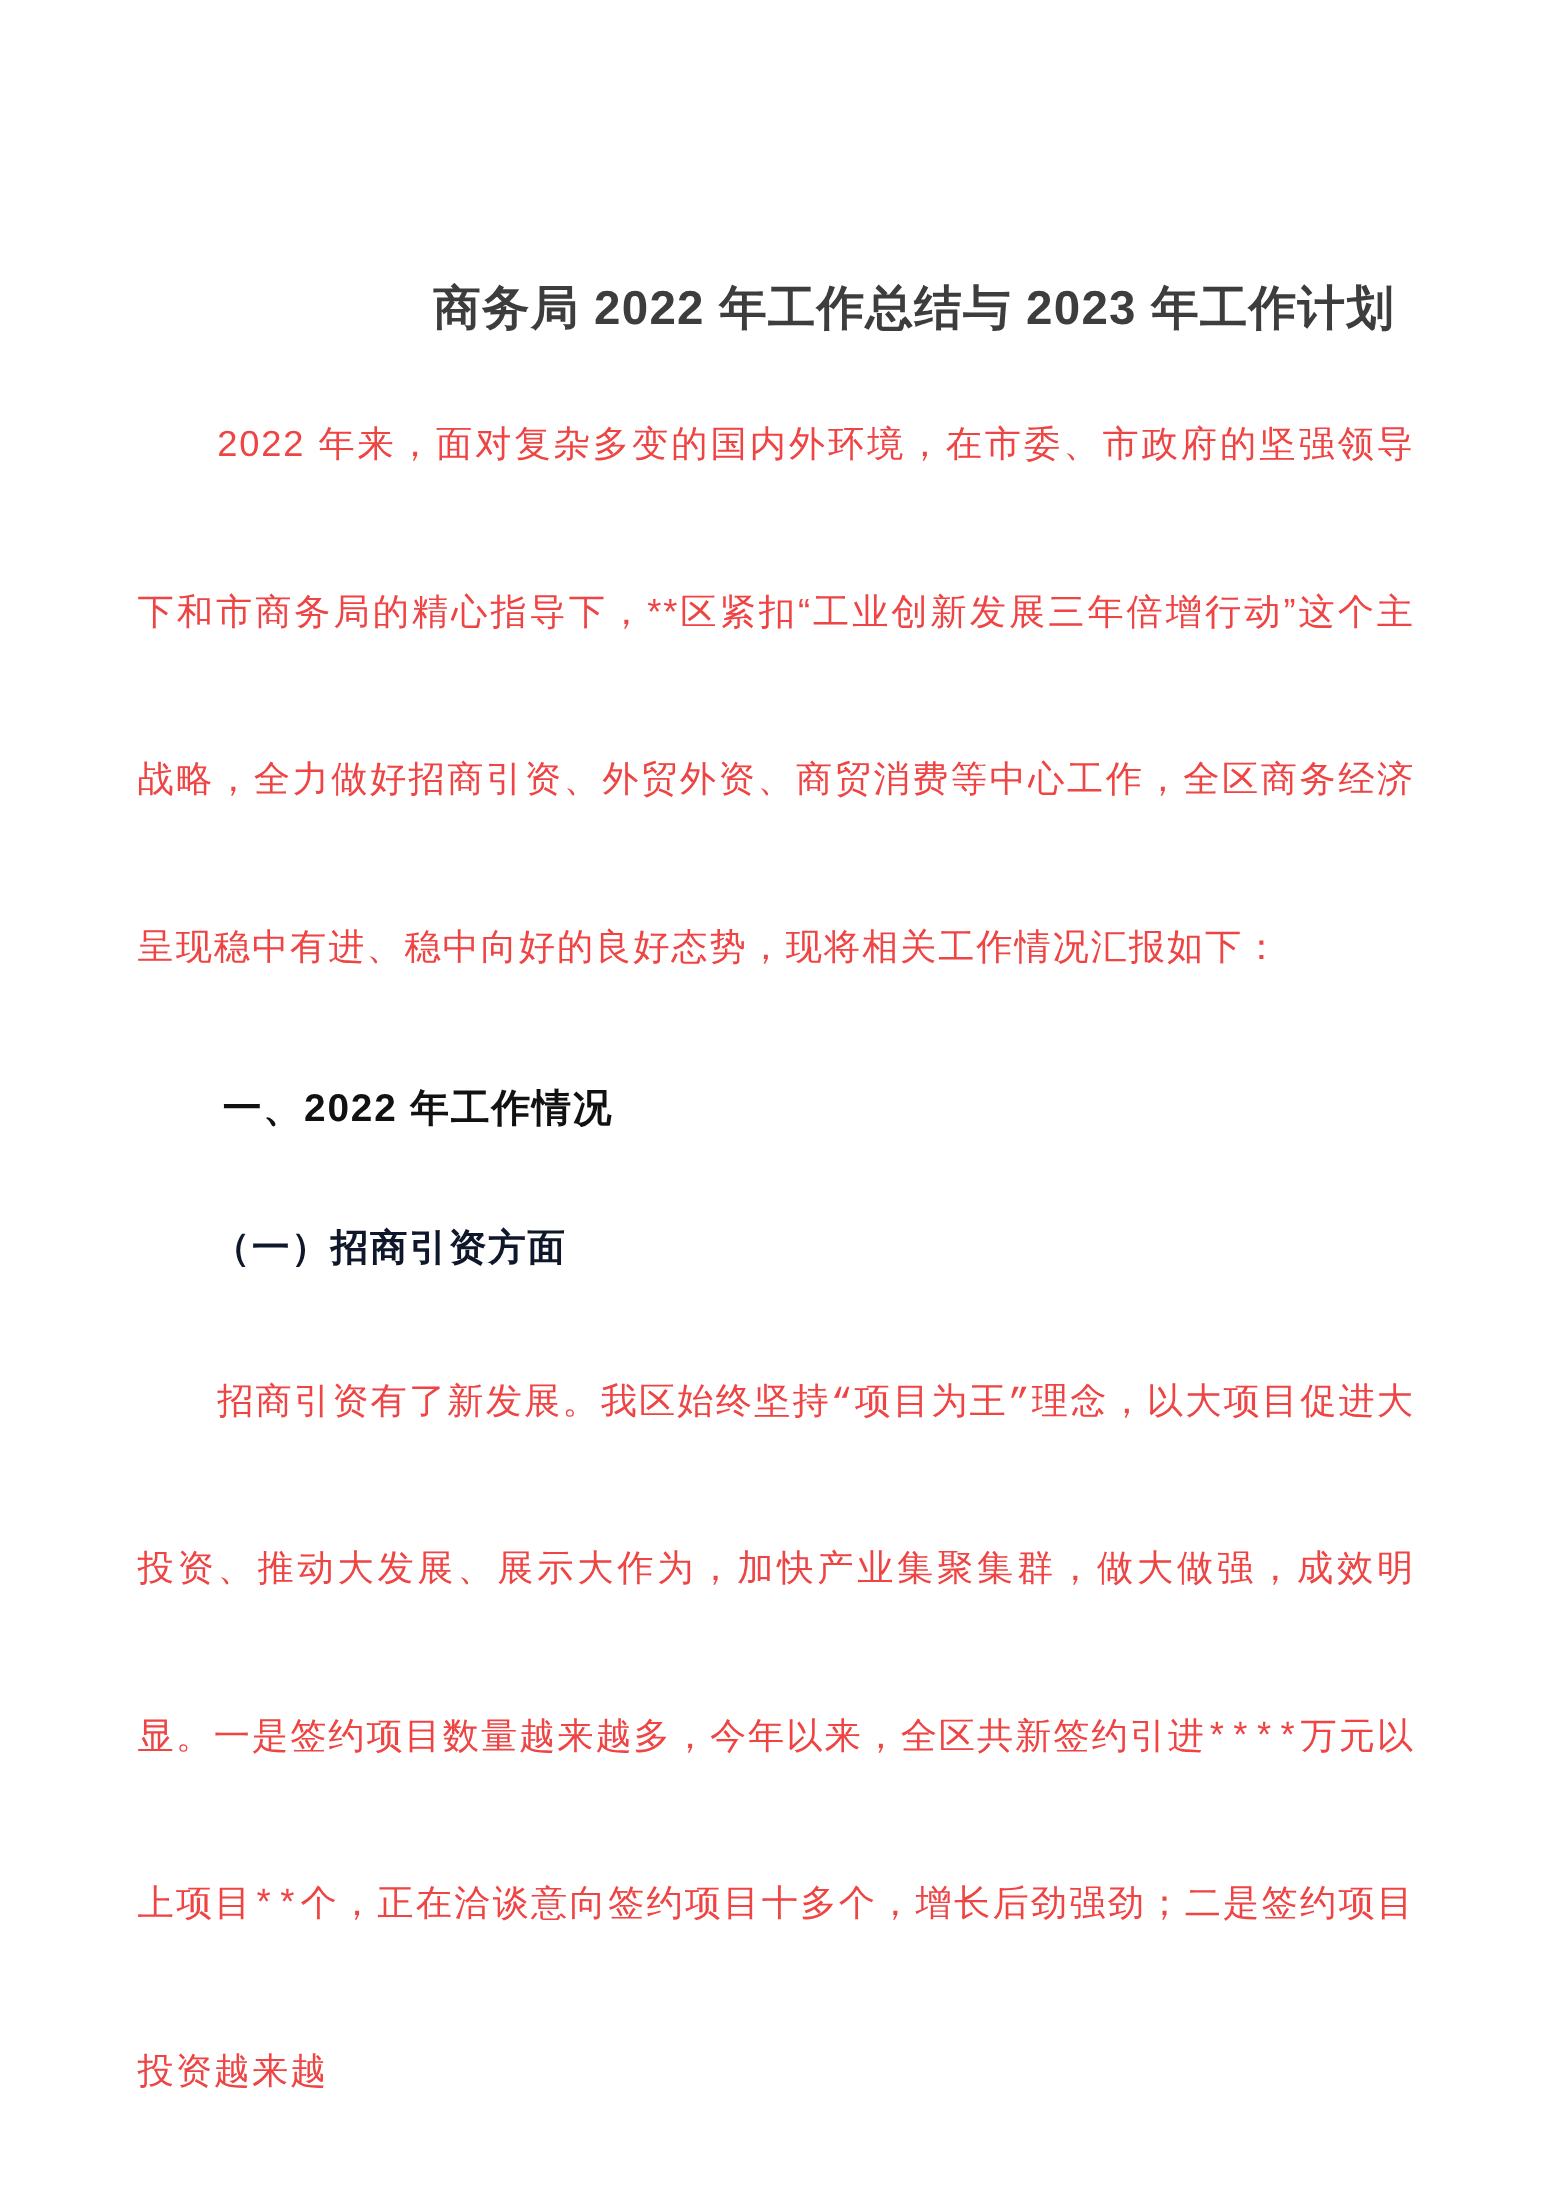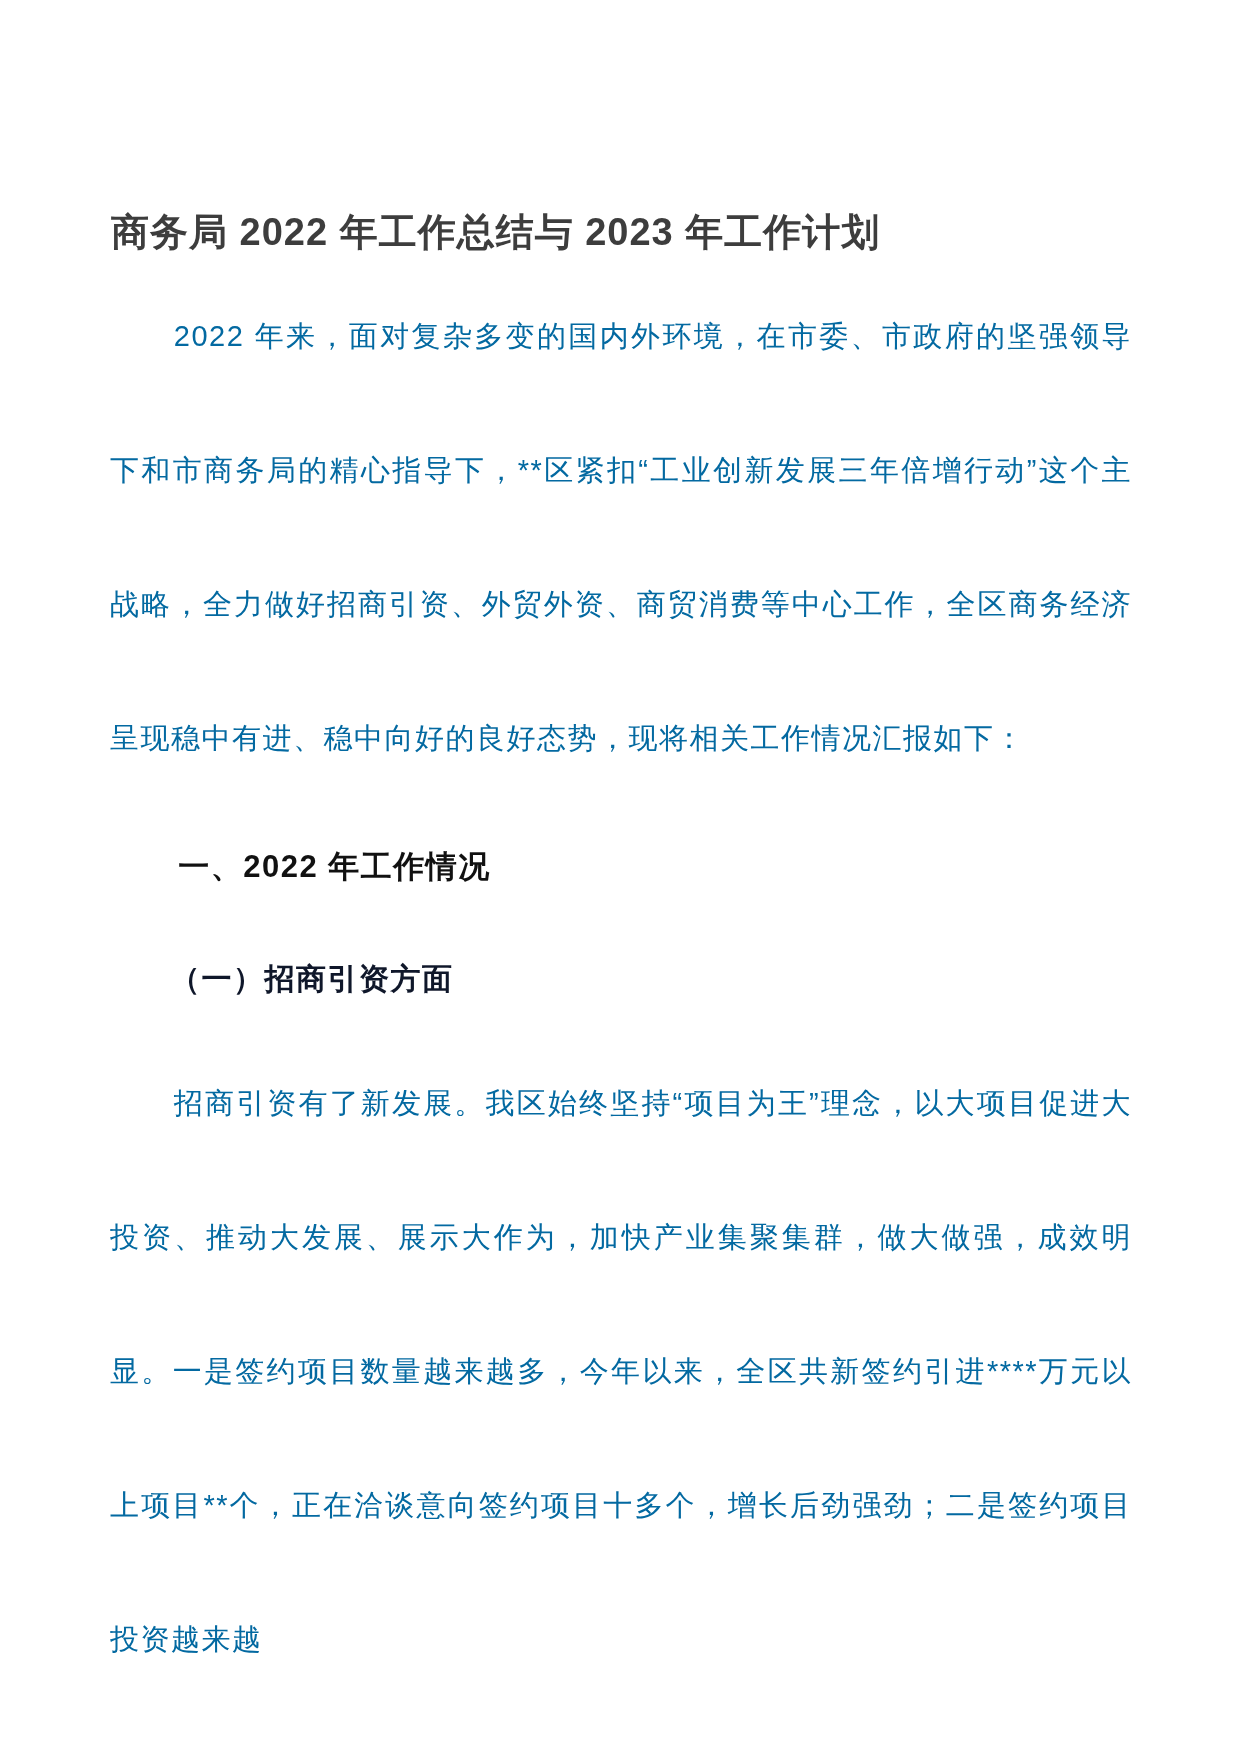--- a/index.html
+++ b/index.html
@@ -16,39 +16,40 @@
     box-sizing: border-box;
     padding: 205px 108px 0 110px;
     overflow: hidden;
     font-family: "Liberation Sans", "DejaVu Sans", sans-serif;
     color: #111111;
   }
   .doc-title {
     font-size: 38px;
     font-weight: 700;
     line-height: 52px;
-    text-align: left;
+    text-align: right;
     letter-spacing: 1px;
     color: #3d3d3d;
-    margin: 1px;
+    margin: 16px;
   }
   .para {
     font-size: 29px;
     line-height: 134px;
     letter-spacing: 1.5px;
     text-align: justify;
     text-indent: 2.2em;
-    color: #0369a1;
+    color: #ef4444;
     margin: 0;
   }
   .para.opening {
     margin-top: 11px;
   }
   .para.body2 {
     margin-top: 2px;
+    font-family: Liberation Mono, monospace;
   }
   .heading-1 {
     font-size: 31px;
     font-weight: 700;
     line-height: 110px;
     letter-spacing: 1.5px;
     text-indent: 2.2em;
     color: #111111;
     margin: 7px 0 0 0;
   }

